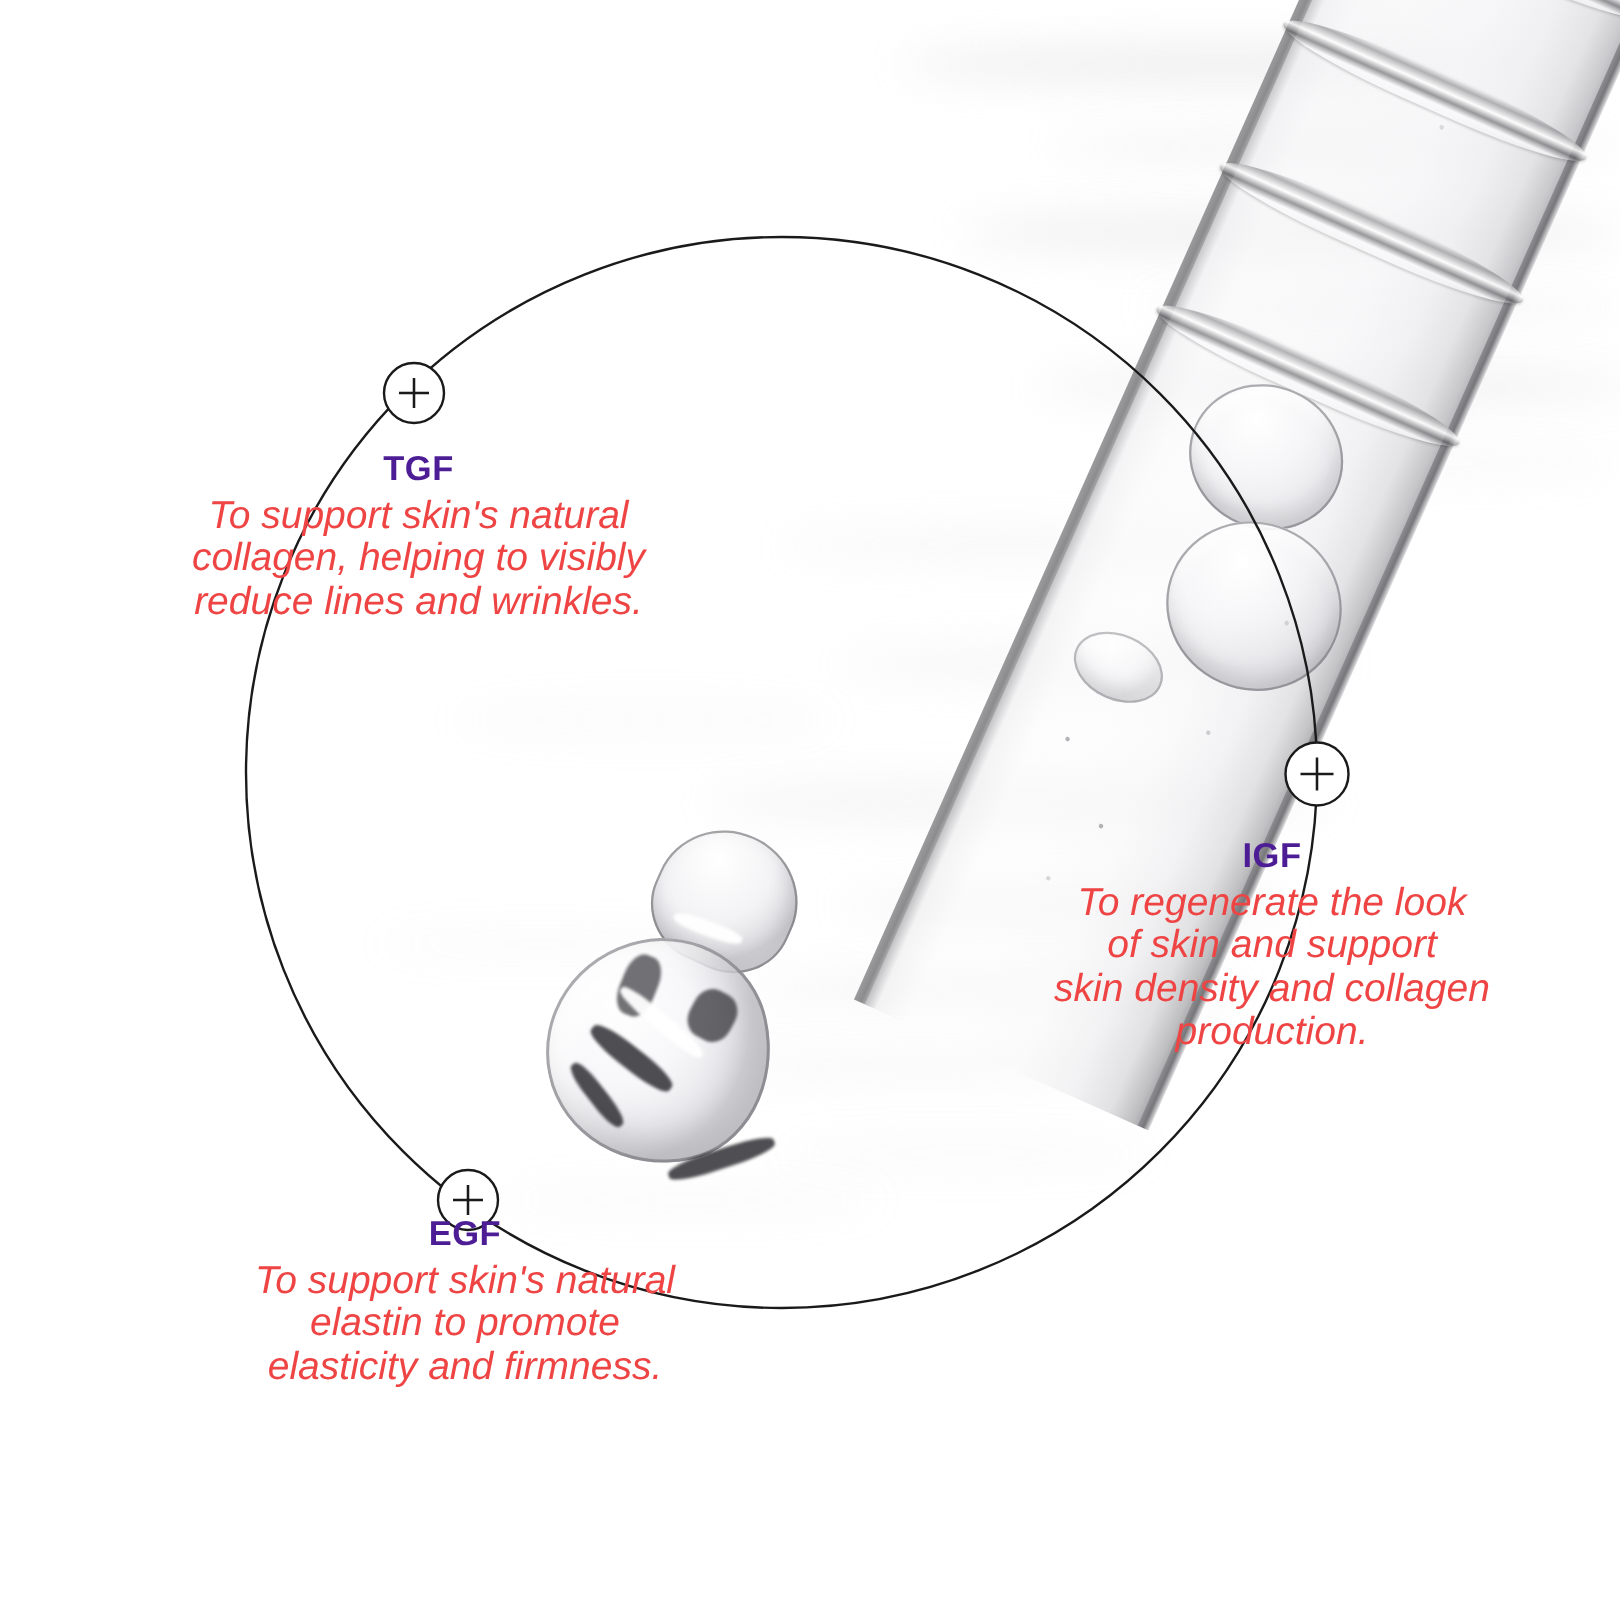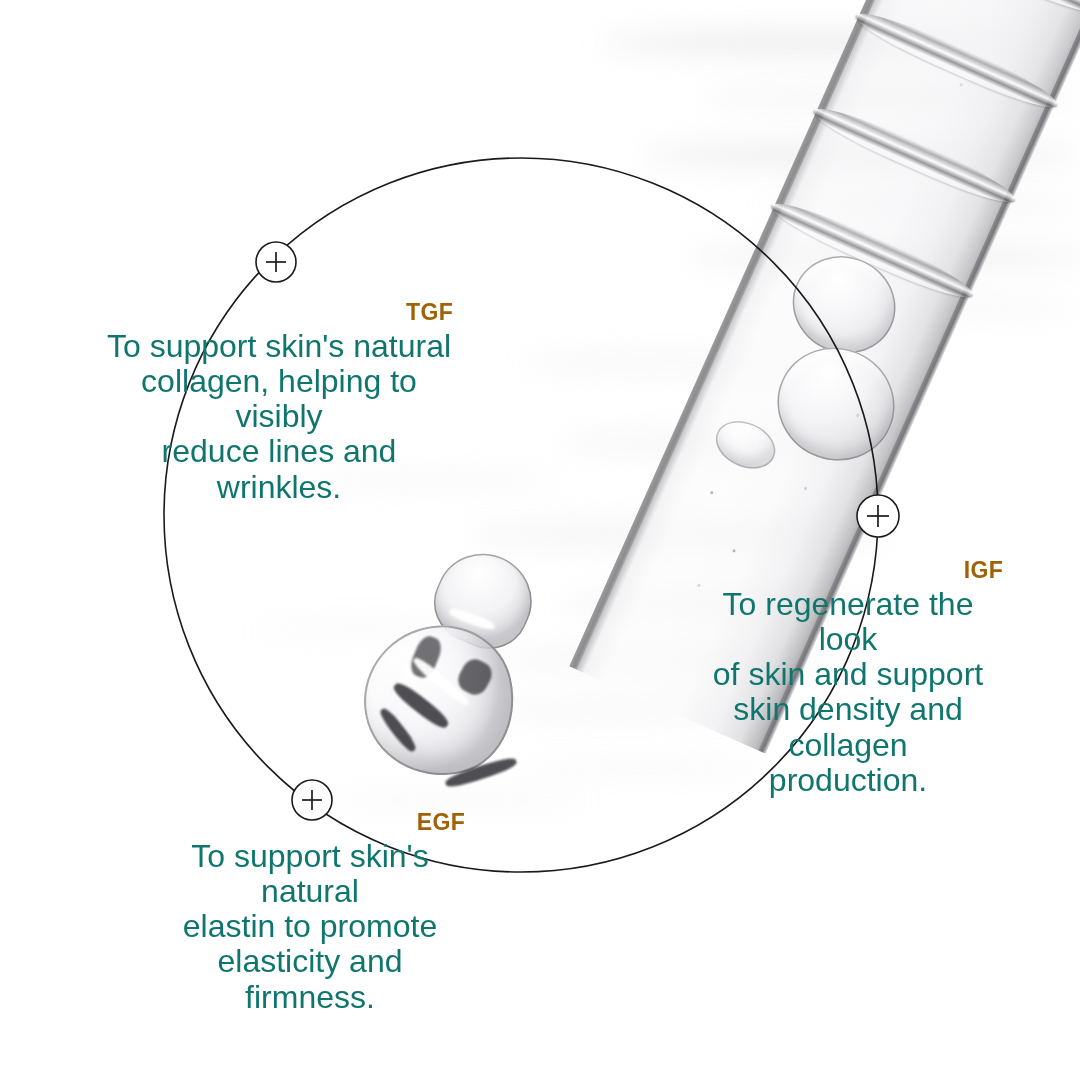--- a/index.html
+++ b/index.html
@@ -199,30 +199,30 @@
     position: absolute;
     text-align: center;
     color: #161616;
   }
   .callout .title {
     font-size: 23px;
     font-weight: 700;
     letter-spacing: 0.3px;
     line-height: 1.12;
     margin: 0 0 3px 0;
-    color: #a16207;
-    text-align: right;
+    color: #4c1d95;
   }
   .callout .body {
-    font-size: 32px;
+    font-size: 26px;
     font-weight: 300;
     line-height: 1.10;
     margin: 0;
-    color: #0f766e;
+    color: #ef4444;
     white-space: pre-line;
+    font-style: italic;
   }
 
   #callout-tgf { left: 105px; top: 300px; width: 348px; }
   #callout-igf { left: 693px; top: 558px; width: 310px; }
   #callout-egf { left: 155px; top: 810px; width: 310px; }
 </style>
 </head>
 <body>
 
 <div id="stage">

